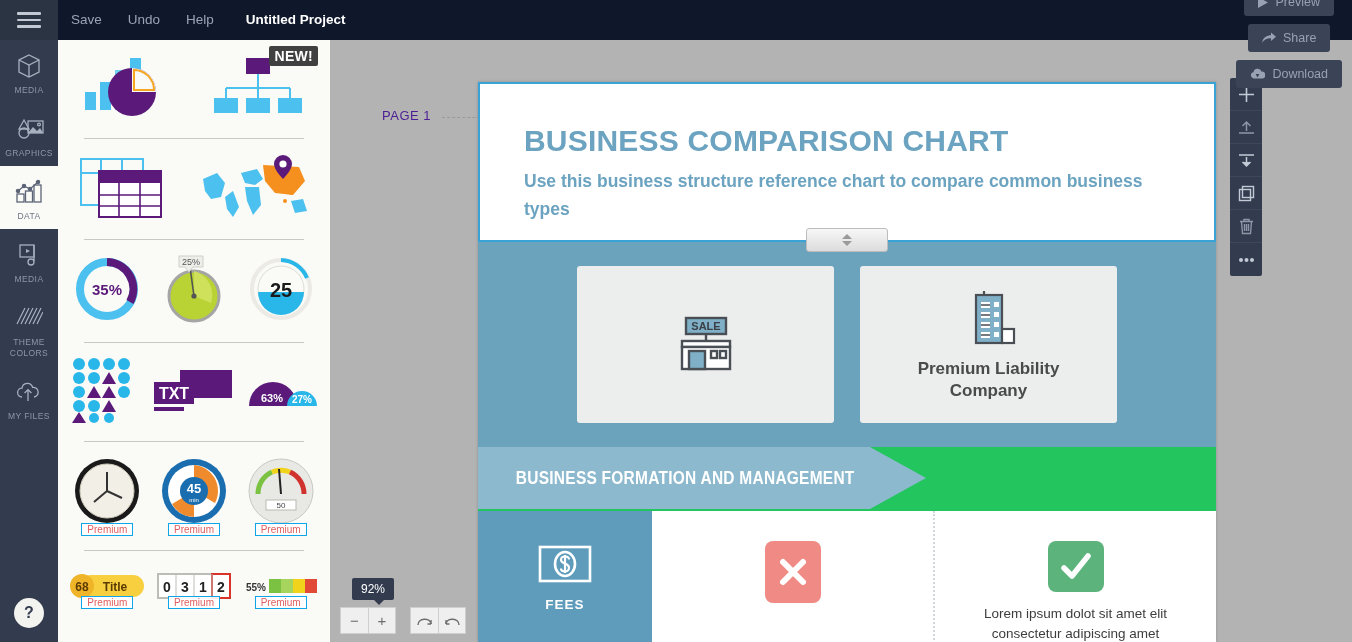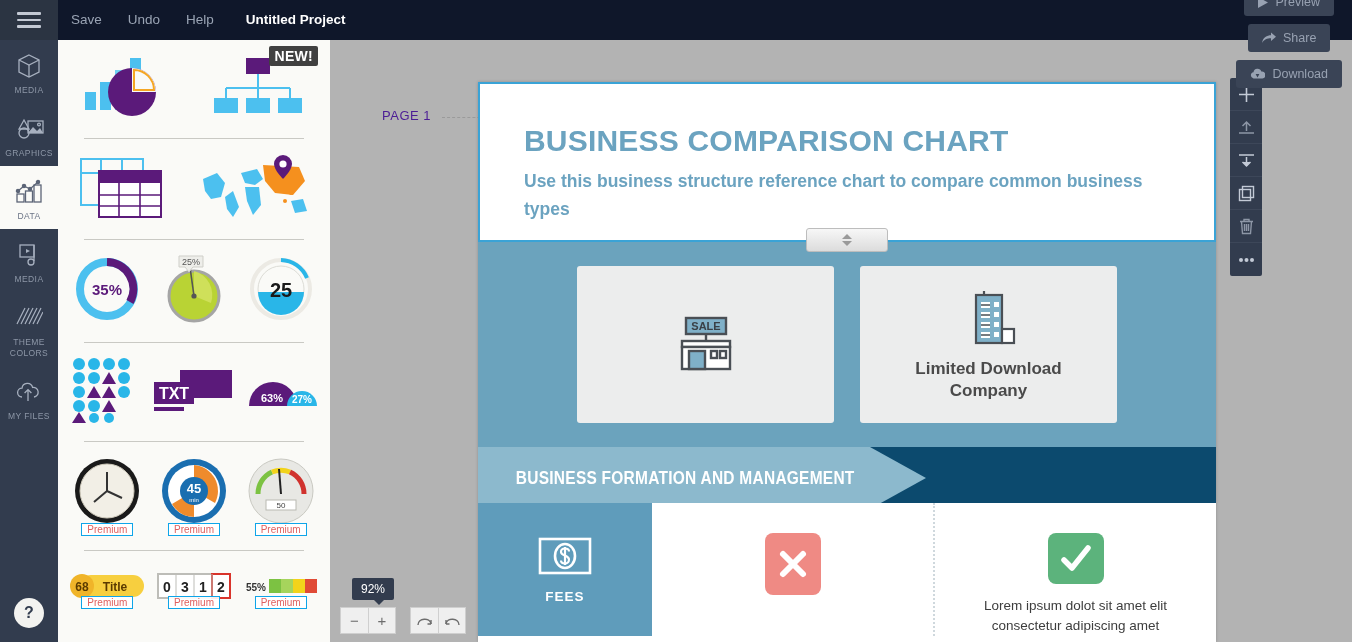--- a/index.html
+++ b/index.html
@@ -158,21 +158,21 @@
     display: flex; flex-direction: column; align-items: center; justify-content: center;
     cursor: pointer;
   }
   .type-icon { height: 60px; display: flex; align-items: center; justify-content: center; }
   .type-label {
     margin-top: 10px; text-align: center; color: #4a4a4a;
     font-size: 17px; font-weight: bold; line-height: 22px;
   }
 
   .doc-band {
-    position: relative; height: 56px; background: #0c4a6e; overflow: hidden;
+    position: relative; height: 64px; background: #22c55e; overflow: hidden;
   }
   .band-arrow {
     position: absolute; top: 0; left: 0; height: 62px; width: 448px;
     background: #8cb9cd;
     clip-path: polygon(0 0, 392px 0, 448px 31px, 392px 62px, 0 62px);
     display: flex; align-items: center;
   }
   .band-text {
     color: #ffffff; font-size: 18px; font-weight: bold;
     letter-spacing: .3px; padding-left: 44px;
@@ -621,21 +621,21 @@
                   <rect x="38" y="23" width="5" height="5"></rect>
                 <rect x="38" y="33" width="5" height="5"></rect>
                   <rect x="38" y="43" width="5" height="5"></rect>
               </g>
               <g stroke="#4a4f55" stroke-width="1.4">
                 <path d="M25 16 H34 M25 26 H34 M25 36 H34 M25 46 H34"></path>
               </g>
             </svg>
           </div>
           <div class="type-label">
-            <div>Limited Download</div>
+            <div>Premium Liability</div>
             <div>Company</div>
           </div>
         </div>
       </div>
 
       <div class="doc-band">
         <div class="band-arrow">
           <div class="band-text">BUSINESS FORMATION AND MANAGEMENT</div>
         </div>
       </div>

